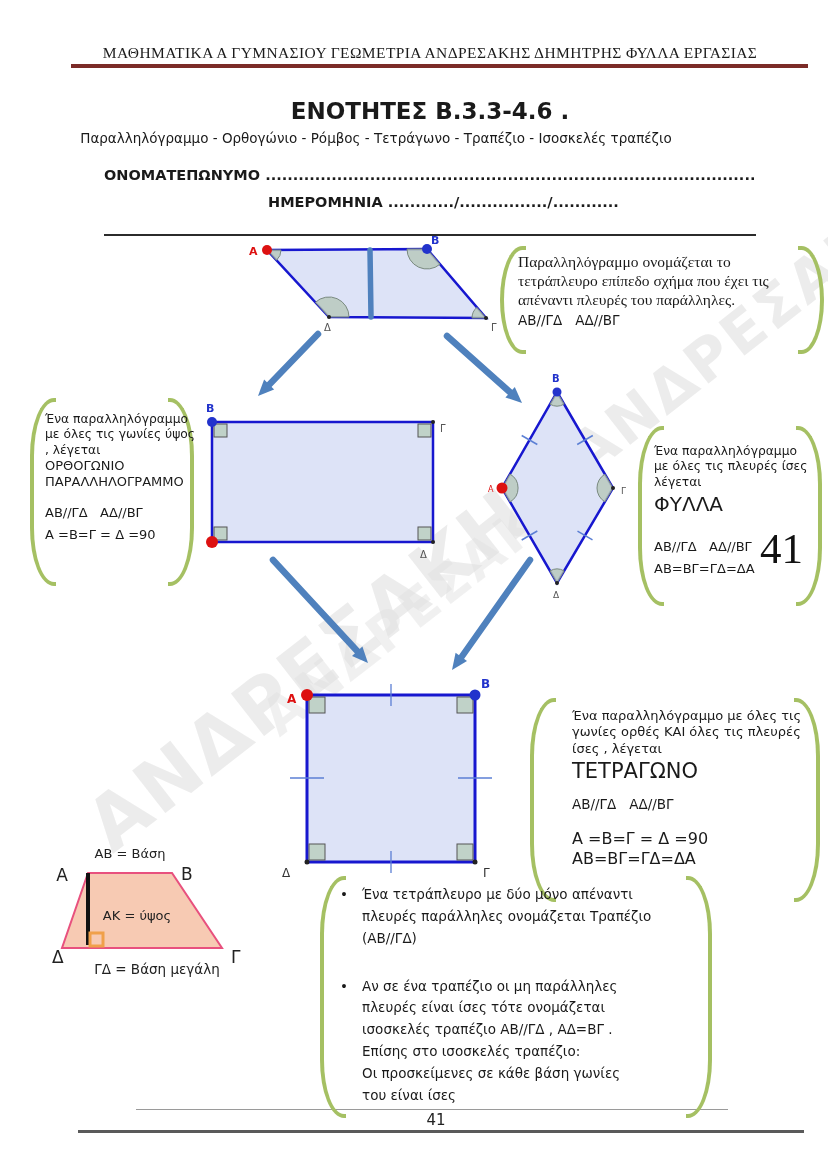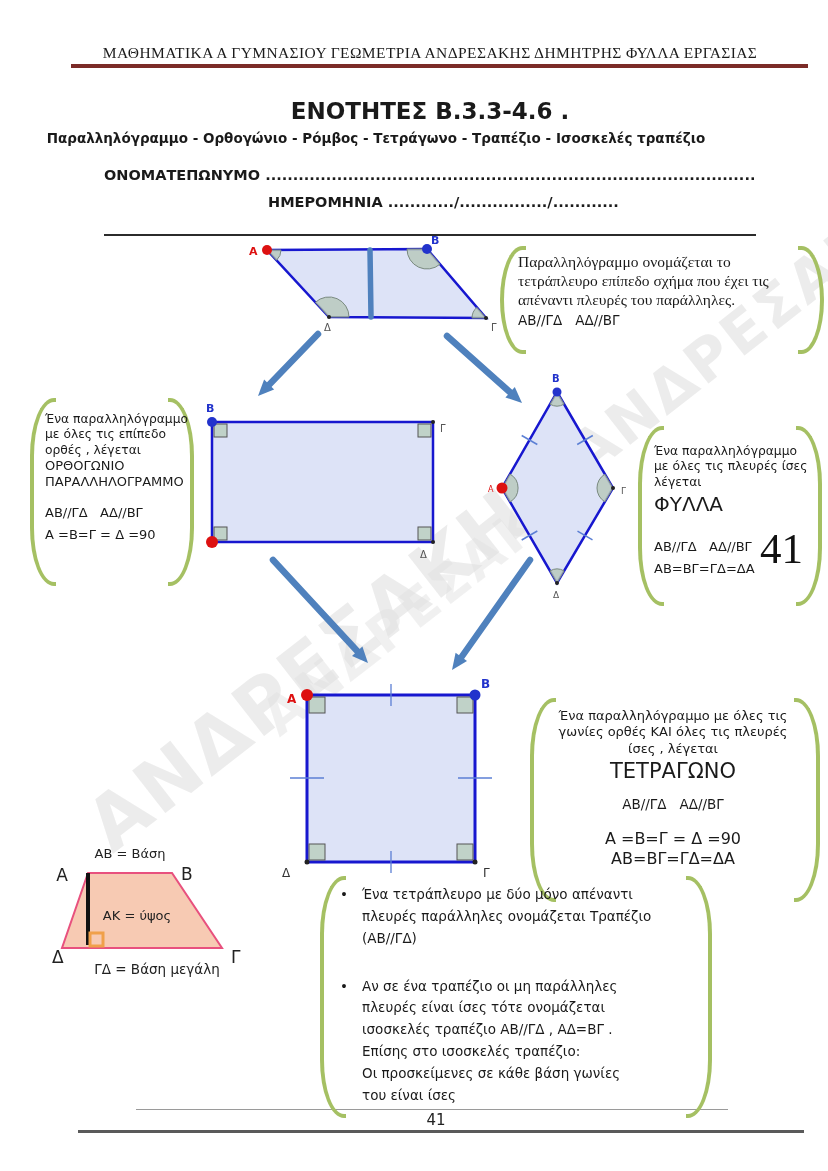--- a/index.html
+++ b/index.html
@@ -8,21 +8,21 @@
   .abs{position:absolute;margin-left:16px;}
   
   .wm{position:absolute;z-index:0;color:#e0e0e0;font-weight:bold;opacity:.6;
       transform:rotate(-38deg);transform-origin:left top;letter-spacing:3px;white-space:nowrap;
       font-family:"DejaVu Sans",sans-serif;}
   
   .hdr{left:0;top:44px;width:828px;text-align:center;font-family:"Liberation Serif",serif;
        font-size:15.5px;letter-spacing:.4px;color:#1b1b1b;z-index:3;}
   .hdr-rule{left:55px;top:64px;width:737px;height:4px;background:#7b2b27;z-index:3;}
   .title-main{left:0;top:98px;width:828px;text-align:center;font-size:23px;font-weight:bold;z-index:3;}
-  .title-sub{left:0;top:130px;width:720px;text-align:center;font-size:13.5px;font-weight:bold;z-index:3;}
+  .title-sub{left:0;top:130px;width:720px;text-align:center;font-size:13.5px;font-weight:normal;z-index:3;}
   .form-line{font-size:14.5px;font-weight:bold;white-space:nowrap;overflow:hidden;z-index:3;}
   .thin-rule{left:88px;top:234px;width:652px;height:2px;background:#2b2b2b;z-index:3;}
   
   .paren{position:absolute;width:22px;z-index:4;}
   .paren.l{border:4px solid #a5c063;border-right:none;border-radius:24px 0 0 24px / 58px 0 0 58px;}
   .paren.r{border:4px solid #a5c063;border-left:none;border-radius:0 24px 24px 0 / 0 58px 58px 0;}
   .boxtxt{position:absolute;z-index:5;line-height:1.25;}
   .serifbox{font-family:"Liberation Serif",serif;font-size:15.5px;line-height:1.22;}
   .pre{white-space:pre-wrap;}
   .b{font-weight:normal;}
@@ -97,21 +97,21 @@
   <div class="paren l" style="left:500px;top:246px;height:100px;"></div>
   <div class="paren r" style="left:798px;top:246px;height:100px;"></div>
   <div class="boxtxt serifbox" style="left:518px;top:253px;width:282px;">
     <span class="b">Παραλληλόγραμμο</span><span> ονομάζεται το τετράπλευρο επίπεδο σχήμα που έχει τις απέναντι πλευρές του παράλληλες.</span>
     <div class="b pre" style="font-family:'DejaVu Sans',sans-serif;font-size:13.5px;margin-top:2px;">ΑΒ//ΓΔ   ΑΔ//ΒΓ</div>
   </div>
 
   <div class="paren l" style="left:30px;top:398px;height:180px;"></div>
   <div class="paren r" style="left:168px;top:398px;height:180px;"></div>
   <div class="boxtxt" style="left:45px;top:412px;width:152px;font-size:12.3px;">
-    <div>Ένα παραλληλόγραμμο με όλες τις επίπεδο ορθές , λέγεται</div>
+    <div>Ένα παραλληλόγραμμο με όλες τις γωνίες ύψος , λέγεται</div>
     <div class="b" style="font-size:13px;">ΟΡΘΟΓΩΝΙΟ ΠΑΡΑΛΛΗΛΟΓΡΑΜΜΟ</div>
     <div class="b pre" style="font-size:13px;margin-top:14px;">ΑΒ//ΓΔ   ΑΔ//ΒΓ</div>
     <div class="b pre" style="font-size:13px;margin-top:6px;">Α =Β=Γ = Δ =90</div>
   </div>
 
   <svg class="fig" style="left:198px;top:398px;" width="255" height="165" viewBox="0 0 255 165">
     <rect x="14" y="24" width="221" height="120" fill="#dde3f7" stroke="#1717cf" stroke-width="2.5"></rect>
     <g fill="#bccfc2" fill-opacity="0.9" stroke="#555" stroke-width="1">
       <rect x="16" y="26" width="13" height="13"></rect>
       <rect x="220" y="26" width="13" height="13"></rect>
@@ -181,21 +181,21 @@
     <circle cx="27" cy="186" r="2.5" fill="#222"></circle>
     <circle cx="195" cy="186" r="2.5" fill="#222"></circle>
     <text x="7" y="27" font-size="12" font-weight="bold" fill="#dd1111">Α</text>
     <text x="201" y="12" font-size="12" font-weight="bold" fill="#2233cc">Β</text>
     <text x="2" y="201" font-size="12" fill="#333">Δ</text>
     <text x="203" y="201" font-size="12" fill="#333">Γ</text>
   </svg>
 
   <div class="paren l" style="left:530px;top:698px;height:196px;"></div>
   <div class="paren r" style="left:794px;top:698px;height:196px;"></div>
-  <div class="boxtxt" style="left:548px;top:708px;width:250px;font-size:13px;text-align:center;">
+  <div class="boxtxt" style="left:572px;top:708px;width:250px;font-size:13px;">
     <div>Ένα παραλληλόγραμμο με όλες τις γωνίες ορθές ΚΑΙ όλες τις πλευρές ίσες  , λέγεται</div>
     <div class="b" style="font-size:21px;margin-top:1px;">ΤΕΤΡΑΓΩΝΟ</div>
     <div class="b pre" style="font-size:13.5px;margin-top:12px;">ΑΒ//ΓΔ   ΑΔ//ΒΓ</div>
     <div class="b pre" style="font-size:16px;margin-top:16px;">Α =Β=Γ = Δ =90</div>
     <div class="b pre" style="font-size:16px;">ΑΒ=ΒΓ=ΓΔ=ΔΑ</div>
   </div>
 
   <svg class="fig" style="left:38px;top:843px;" width="225" height="140" viewBox="0 0 225 140">
     <polygon points="50,30 134,30 184,105 24,105" fill="#f7cab3" stroke="#e8517e" stroke-width="2"></polygon>
     <line x1="50" y1="30" x2="50" y2="102" stroke="#111" stroke-width="4"></line>

